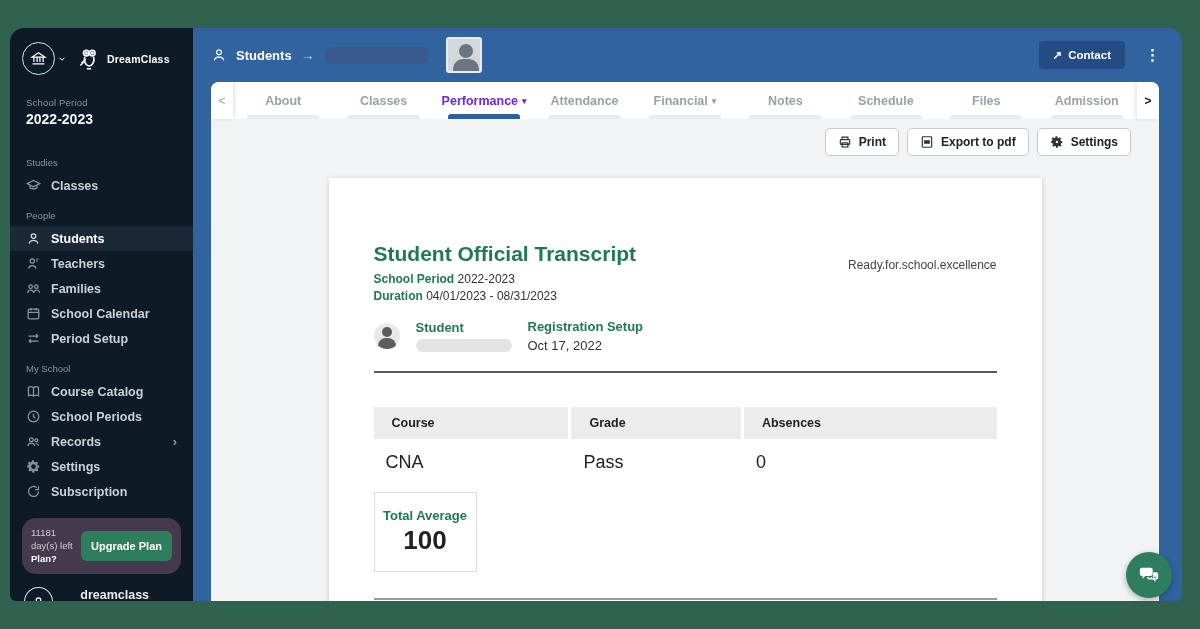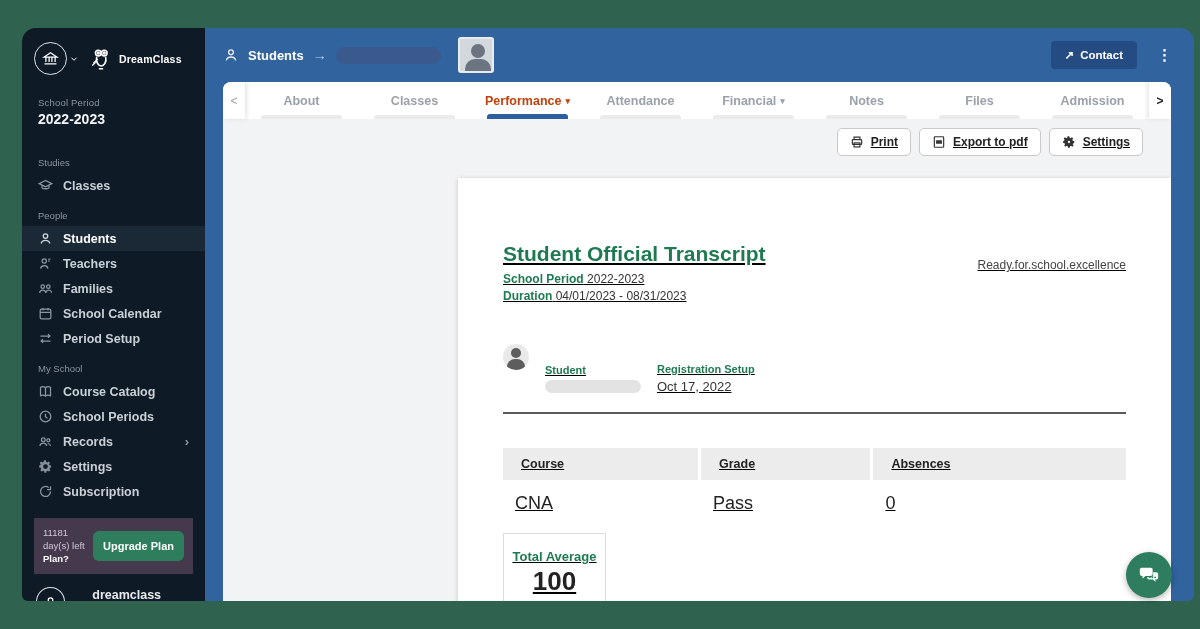--- a/index.html
+++ b/index.html
@@ -4,21 +4,21 @@
 <style>
   * { margin:0; padding:0; box-sizing:border-box; }
   html,body { width:1200px; height:629px; }
   body {
     font-family:"Liberation Sans", sans-serif;
     background:#2f6350;
     position:relative;
     overflow:hidden;
   }
   .window {
-    position:absolute; left:22px; top:28px; width:1172px; height:573px;
+    position:absolute; left:10px; top:28px; width:1172px; height:573px;
     border-radius:14px 14px 6px 6px; overflow:hidden; display:flex;
   }
   
   .sidebar {
     width:183px; background:#0e1a26; color:#c9d0d6; flex-shrink:0;
     display:flex; flex-direction:column; padding-top:14px;
   }
   .sb-header { display:flex; align-items:center; gap:9px; padding:0 12px; margin-bottom:22px; }
   .org-btn { display:flex; align-items:center; gap:2px; color:#fff; cursor:pointer; }
   .org-circle {
@@ -35,21 +35,21 @@
     display:flex; align-items:center; gap:10px; padding:5px 16px;
     font-size:12.5px; font-weight:bold; color:#c9d0d6; cursor:pointer;
   }
   .sb-item .sb-ico { width:15px; height:15px; color:#8c97a2; flex-shrink:0; display:flex; }
   .sb-item.active { background:#1b2936; color:#fff; }
   .sb-item.active .sb-ico { color:#cfd6dc; }
   .sb-item .grow { flex:1; }
   .sb-item .chev { color:#8c97a2; font-size:13px; }
   .sb-gap { height:14px; }
   .upgrade-box {
-    margin:14px 12px 0; background:#453a4d; border-radius:1px; padding:9px 9px;
+    margin:14px 12px 0; background:#453a4d; border-radius:14px; padding:9px 9px;
     display:flex; align-items:center; gap:8px;
   }
   .upgrade-text { font-size:9.5px; color:#cfc8d6; line-height:1.35; }
   .upgrade-text .ready { font-weight:bold; color:#fff; }
   .upgrade-btn {
     background:#2e7d5c; color:#fff; font-weight:bold; font-size:11px;
     border:none; border-radius:6px; padding:9px 10px; cursor:pointer; white-space:nowrap;
     font-family:"Liberation Sans", sans-serif;
   }
   .sb-footer {
@@ -96,25 +96,25 @@
   .tab-nav.right { color:#222; font-weight:bold; box-shadow:-2px 0 4px rgba(0,0,0,.10); }
   .tabs { flex:1; display:flex; overflow:hidden; }
   .tab {
     flex:1; min-width:70px; position:relative; display:flex; align-items:center; justify-content:center;
     gap:4px; font-size:12.5px; font-weight:bold; color:#9aa1a8; cursor:pointer; white-space:nowrap;
   }
   .tab::after {
     content:""; position:absolute; bottom:0; left:14%; right:14%; height:4px;
     background:#ebebeb; border-radius:3px 3px 0 0;
   }
-  .tab.active { color:#c2410c; }
+  .tab.active { color:#6d28d9; }
   .tab.active::after { background:#2d5f9e; height:5px; }
   .tab .caret { font-size:9px; }
   
-  .content { flex:1; background:#f2f3f4; display:flex; flex-direction:column; align-items:flex-end; overflow:hidden; min-height:0;text-decoration:underline; }
+  .content { flex:1; background:#f2f3f4; display:flex; flex-direction:column; align-items:center; overflow:hidden; min-height:0; }
   .toolbar { align-self:flex-end; display:flex; gap:8px; margin:9px 28px 0 0; }
   .tool-btn {
     background:#fff; border:1px solid #c8c8c8; border-radius:5px; padding:6px 12px;
     font-size:12px; font-weight:bold; color:#222; display:flex; align-items:center; gap:7px; cursor:pointer;
     font-family:"Liberation Sans", sans-serif;
   }
   .tool-btn .t-ico { display:flex; color:#333; }
   
   .card {
     width:713px; background:#fff; margin-top:22px; box-shadow:0 1px 5px rgba(0,0,0,.18);
@@ -124,21 +124,21 @@
   .tr-title { font-size:21px; font-weight:bold; color:#1f7a52; }
   .tr-line { font-size:12px; color:#333; margin-top:6px; }
   .tr-line + .tr-line { margin-top:3px; }
   .tr-line .g { color:#1f7a52; font-weight:bold; }
   .motto { font-size:12px; color:#444; margin-top:16px; }
   .student-row { display:flex; align-items:center; gap:16px; margin-top:16px; }
   .st-avatar { width:26px; height:26px; border-radius:50%; background:#e9e9e9; position:relative; overflow:hidden; }
   .st-avatar::before { content:""; position:absolute; left:8px; top:4px; width:10px; height:10px; border-radius:50%; background:#5d5d5d; }
   .st-avatar::after { content:""; position:absolute; left:4px; top:15px; width:18px; height:12px; border-radius:8px 8px 0 0; background:#5d5d5d; }
   .st-col { display:flex; flex-direction:column; gap:4px; }
-  .st-label { font-size:11px; color:#1f7a52; font-weight:bold;margin-top:44px; }
+  .st-label { font-size:13px; color:#1f7a52; font-weight:bold; }
   .st-pill { width:96px; height:13px; background:#e3e3e3; border-radius:7px; }
   .st-value { font-size:13px; color:#333; }
   .divider-dark { border:none; border-top:2px solid #5a5a5a; margin-top:18px; }
   .divider-light { border:none; border-top:2px solid #9a9a9a; margin-top:26px; }
   .tr-table { margin-top:34px; }
   .t-row { display:flex; gap:3px; }
   .t-cell { padding:9px 18px; font-size:12.5px; }
   .t-row.head .t-cell { background:#ececec; font-weight:bold; color:#222; }
   .t-row.body .t-cell { padding:13px 12px 11px; color:#222; font-size:18px; }
   .c0 { flex:0 0 31.3%; } .c1 { flex:0 0 27.2%; } .c2 { flex:1; }
@@ -373,20 +373,23 @@
             </div>
           <div class="tab">
               <span>Attendance</span>
             </div>
           <div class="tab">
               <span>Financial</span>
               <span class="caret">▾</span>
             </div>
           <div class="tab">
               <span>Notes</span>
+            </div>
+          <div class="tab">
+              <span>Schedule</span>
             </div>
           <div class="tab">
               <span>Files</span>
             </div>
           <div class="tab">
               <span>Admission</span>
             </div>
         </div>
         <button class="tab-nav right">&gt;</button>
       </div>

